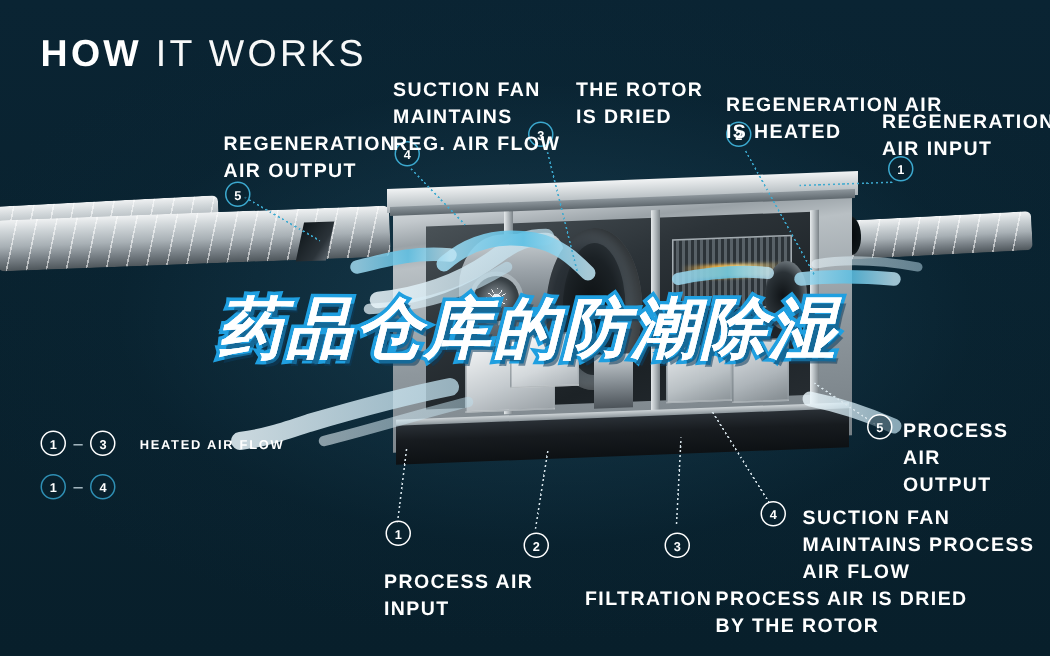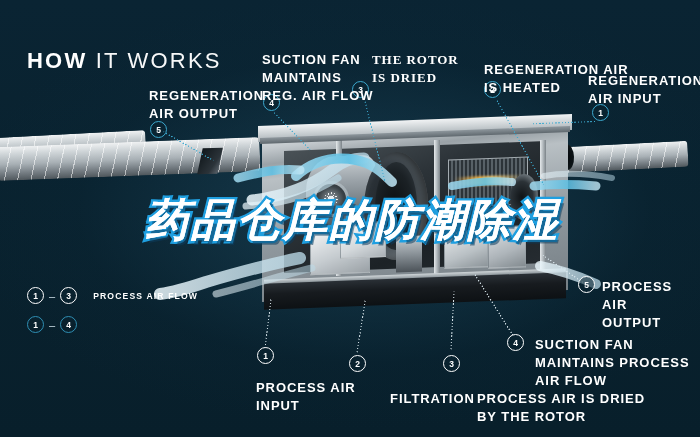--- a/index.html
+++ b/index.html
@@ -15,22 +15,22 @@
   .bg-grad{
     position:absolute;inset:0;
     background:
       radial-gradient(ellipse 520px 280px at 52% 48%, rgba(36,82,105,.55) 0%, rgba(12,42,58,.18) 55%, rgba(9,34,47,0) 78%),
       linear-gradient(180deg,#0a2433 0%,#09222f 45%,#081f2b 100%);
   }
 
   
   .title{
     position:absolute;left:27px;top:24px;
-    font-size:22px;letter-spacing:2.2px;color:#ffffff;
-    white-space:nowrap;line-height:1;margin-top:26px;
+    font-size:25px;letter-spacing:2.2px;color:#ffffff;
+    white-space:nowrap;line-height:1;
   }
   .title .b{font-weight:700;}
   .title .l{font-weight:300;opacity:.97;}
 
   
   .clabel{
     position:absolute;color:#ffffff;
     font-size:13px;font-weight:700;letter-spacing:.95px;
     line-height:1.38;text-transform:uppercase;
     white-space:pre-line;
@@ -371,21 +371,21 @@
     </div>
   <div class="circ" style="left:257px;top:347px;">
       <span>1</span>
     </div>
 
   <div class="clabel" style="left:149px;top:87px;">REGENERATION
 AIR OUTPUT</div>
   <div class="clabel" style="left:262px;top:51px;">SUCTION FAN
 MAINTAINS
 REG. AIR FLOW</div>
-  <div class="clabel" style="left:372px;top:51px;font-family:Liberation Serif, serif;">THE ROTOR
+  <div class="clabel" style="left:384px;top:51px;">THE ROTOR
 IS DRIED</div>
   <div class="clabel" style="left:484px;top:51px;margin-top:10px;">REGENERATION AIR
 IS HEATED</div>
   <div class="clabel" style="left:588px;top:72px;">REGENERATION
 AIR INPUT</div>
 
   <div class="clabel" style="left:602px;top:278px;">PROCESS AIR
 OUTPUT</div>
   <div class="clabel" style="left:535px;top:336px;">SUCTION FAN
 MAINTAINS PROCESS
@@ -395,21 +395,21 @@
   <div class="clabel" style="left:352px;top:390px;margin-left:38px;">FILTRATION</div>
   <div class="clabel" style="left:256px;top:379px;">PROCESS AIR
 INPUT</div>
 
   <div class="legend">
 
     <div class="legend-row">
       <div class="lg-c">1</div>
       <div class="lg-dash">–</div>
       <div class="lg-c">3</div>
-      <div class="lg-text">PROCESS AIR FLOW</div>
+      <div class="lg-text">HEATED AIR FLOW</div>
     </div>
 
     <div class="legend-row">
       <div class="lg-c blue">1</div>
       <div class="lg-dash">–</div>
       <div class="lg-c blue">4</div>
     </div>
   </div>
 
   <div class="cn">药品仓库的防潮除湿</div>

